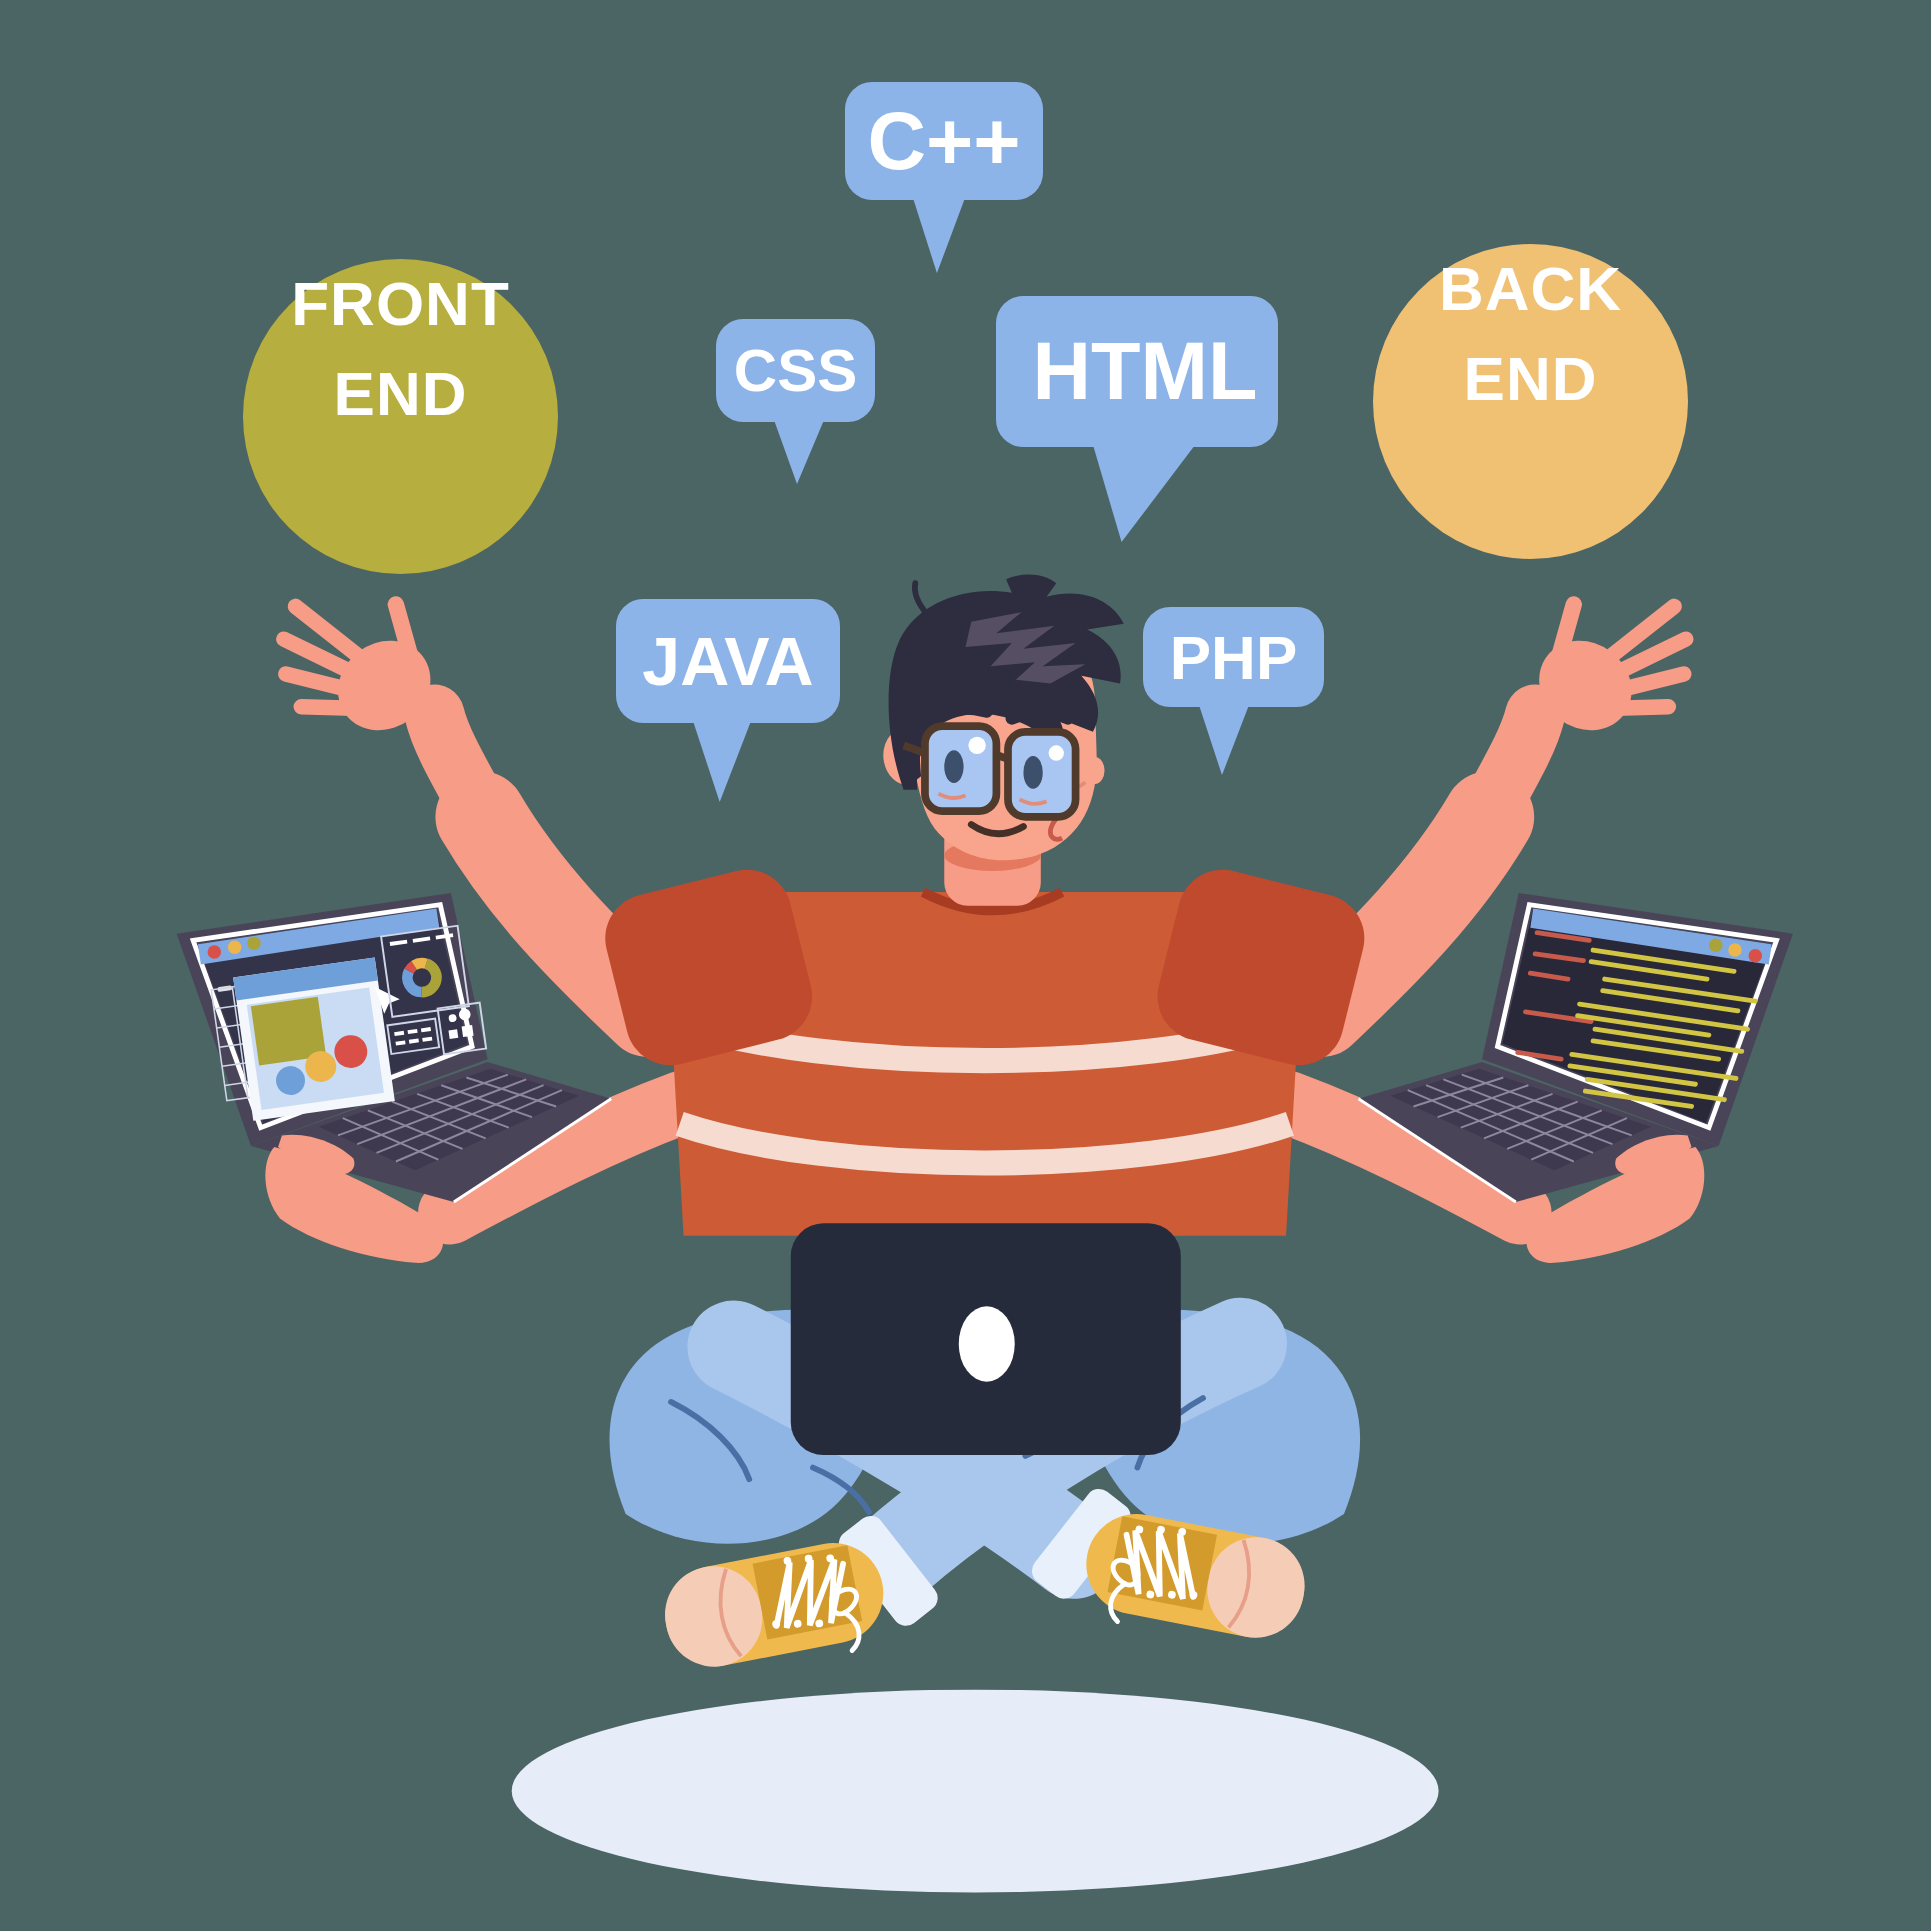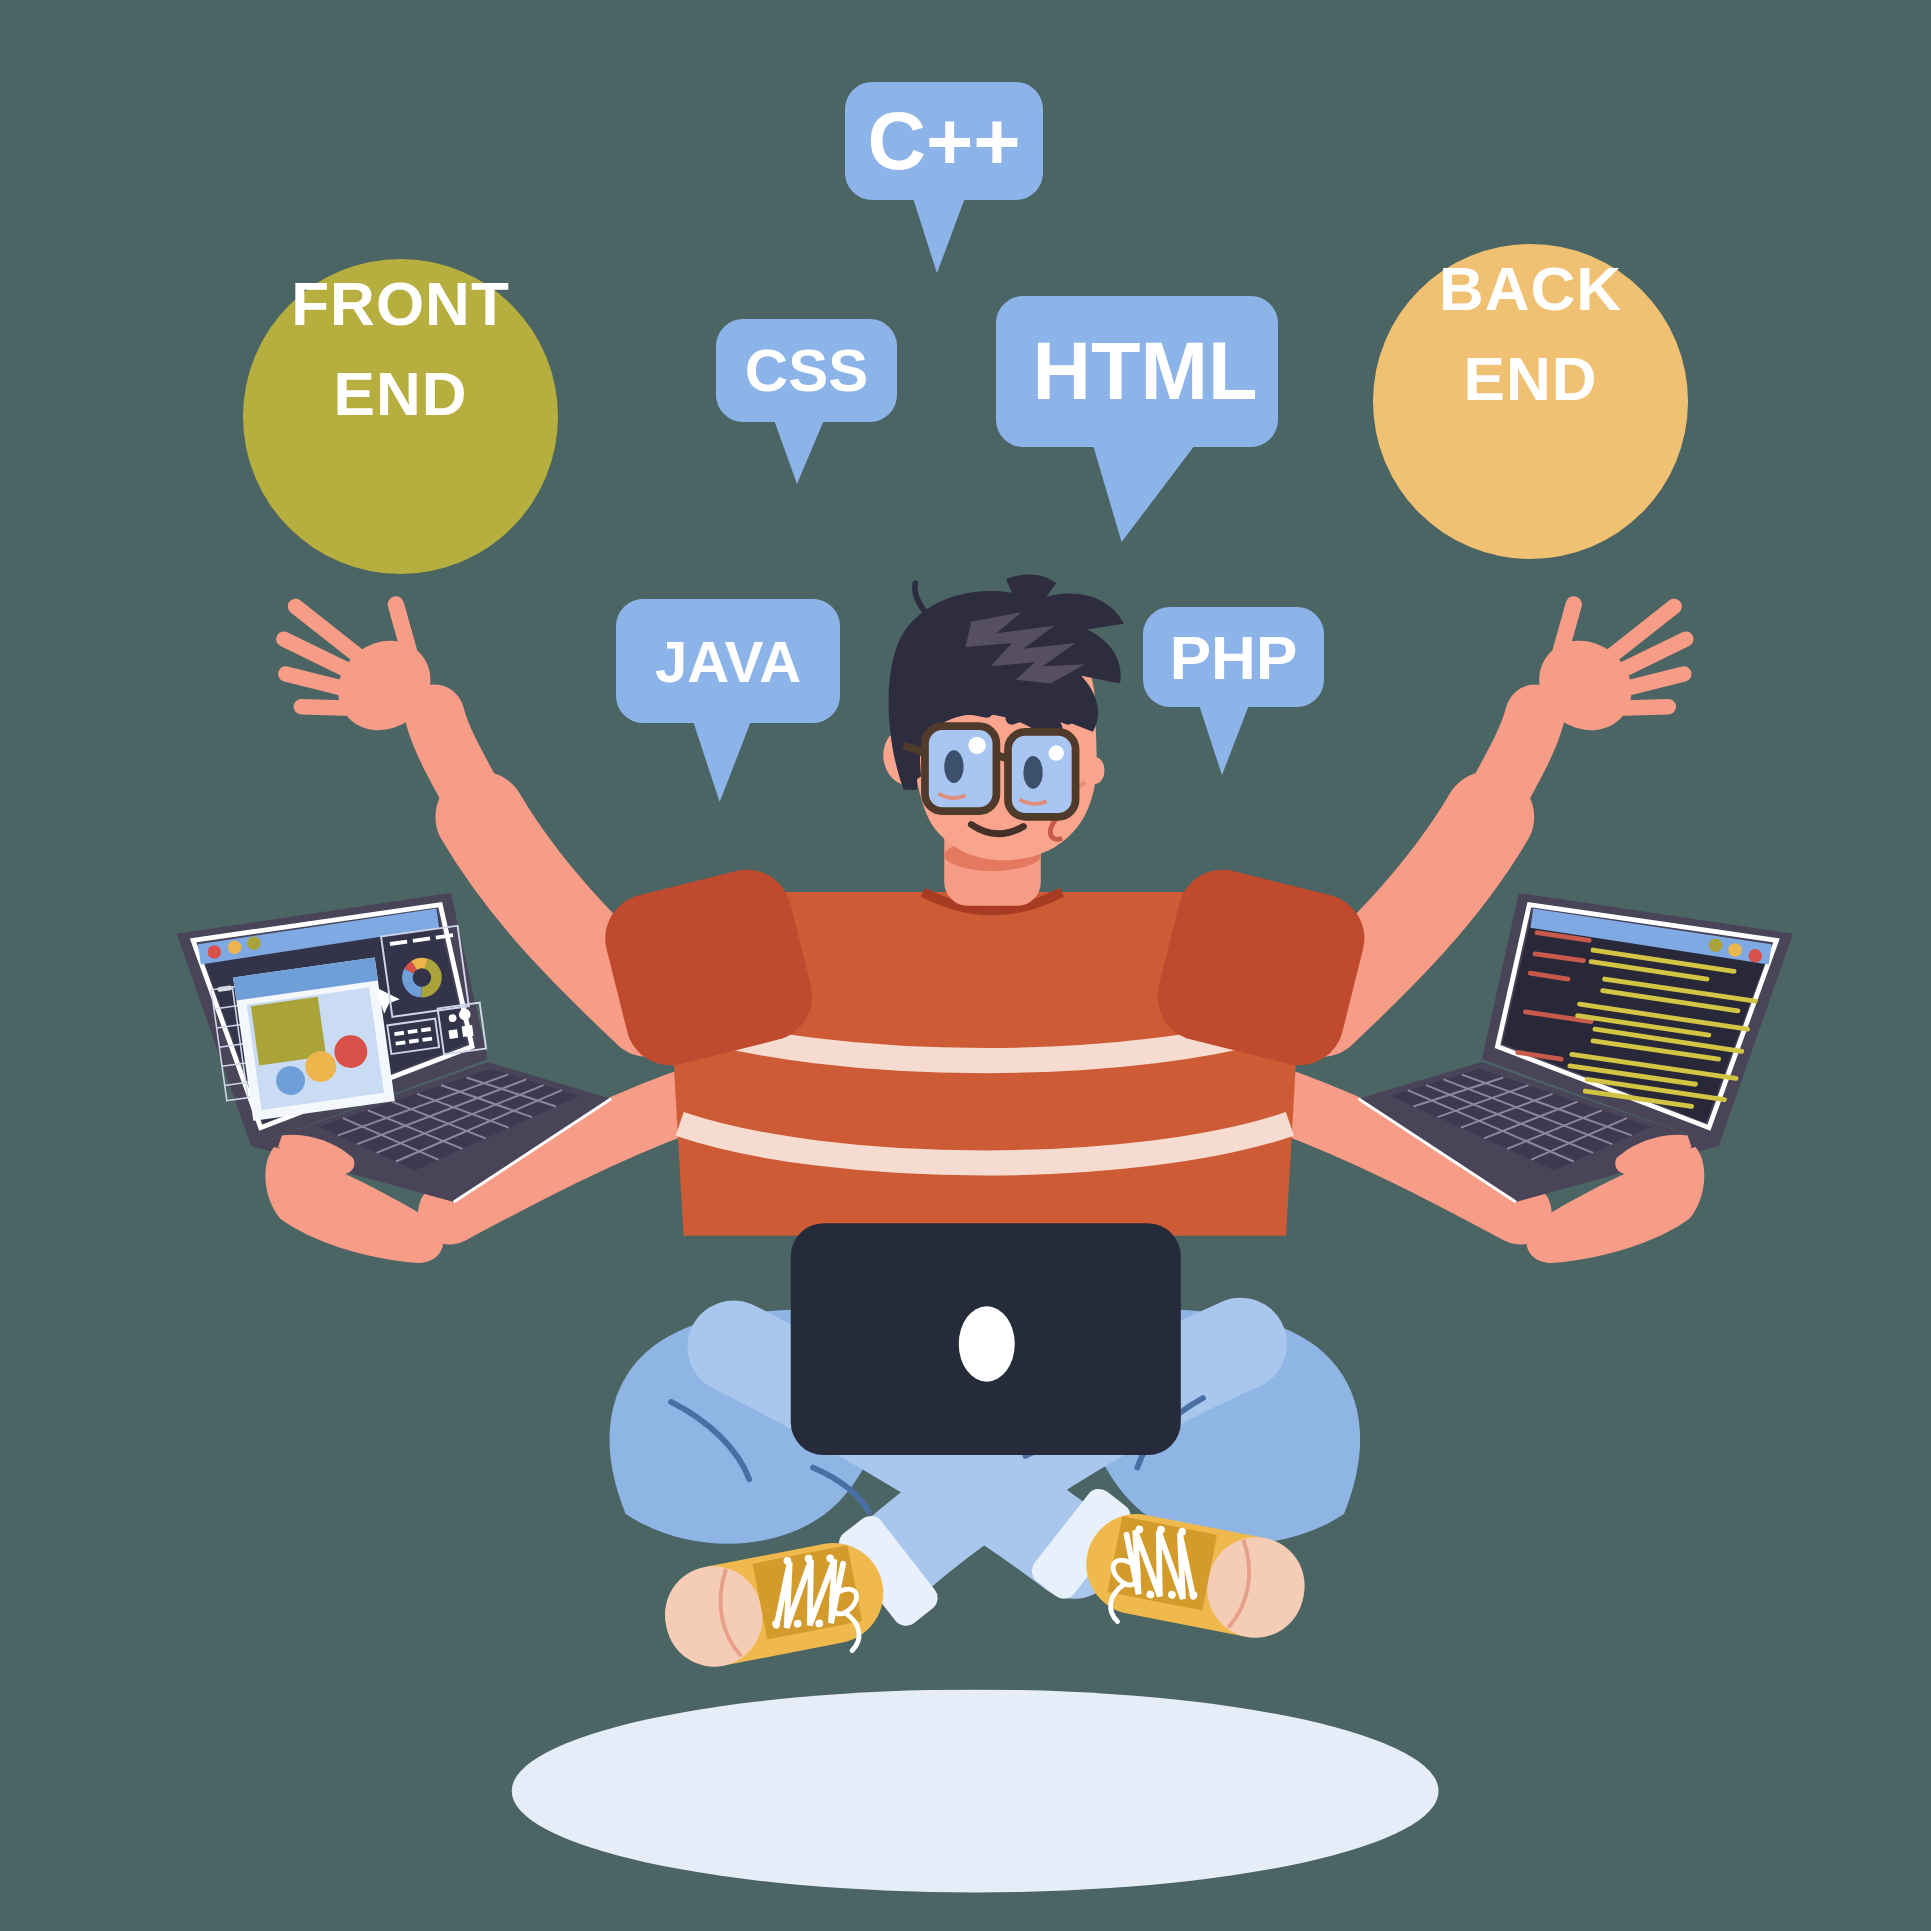--- a/index.html
+++ b/index.html
@@ -7,25 +7,25 @@
          background:var(--background,#4B6464);
          font-family:"Liberation Sans",sans-serif;}
   .scene svg{position:absolute;left:0;top:0;}
   .bubble{position:absolute;display:flex;align-items:center;justify-content:center;
           background:var(--bubble,#8DB4E9);color:var(--label-text,#fff);
           font-weight:bold;border-radius:27px;z-index:5;}
   .bubble .tail{position:absolute;top:calc(100% - 1.9px);background:var(--bubble,#8DB4E9);
           clip-path:polygon(0 0,100% 0,46% 100%);}
   #bubble-cpp {left:845px; top:82px;  width:198px;height:118px;font-size:81px;}
   #bubble-cpp .tail {left:68px;width:52px;height:75px;}
-  #bubble-css {left:716px; top:319px; width:181px;height:103px;font-size:60px;}
+  #bubble-css {left:716px; top:319px; width:159px;height:103px;font-size:60px;}
   #bubble-css .tail {left:58px;width:50px;height:64px;}
   #bubble-html{left:996px;top:296px; width:266px;height:151px;font-size:81px;padding-left:16px;}
   #bubble-html .tail{left:97px;width:102px;height:97px;clip-path:polygon(0 0,100% 0,28% 100%);}
-  #bubble-java{left:616px; top:599px; width:224px;height:124px;font-size:58px;}
+  #bubble-java{left:616px; top:599px; width:224px;height:124px;font-size:68px;}
   #bubble-java .tail{left:77px;width:58px;height:81px;}
   #bubble-php {left:1143px;top:607px; width:181px;height:100px;font-size:62px;}
   #bubble-php .tail{left:56px;width:50px;height:70px;}
   .role-badge{position:absolute;width:315px;height:315px;border-radius:50%;
           display:flex;flex-direction:column;align-items:center;
           color:var(--label-text,#fff);font-weight:bold;font-size:62px;line-height:90px;
           letter-spacing:1px;z-index:5;}
   #badge-front{left:243px;top:259px;background:var(--badge-front,#B6AE3E);}
   #badge-back {left:1373px;top:244px;background:var(--badge-back,#F0C173);}
 </style>

